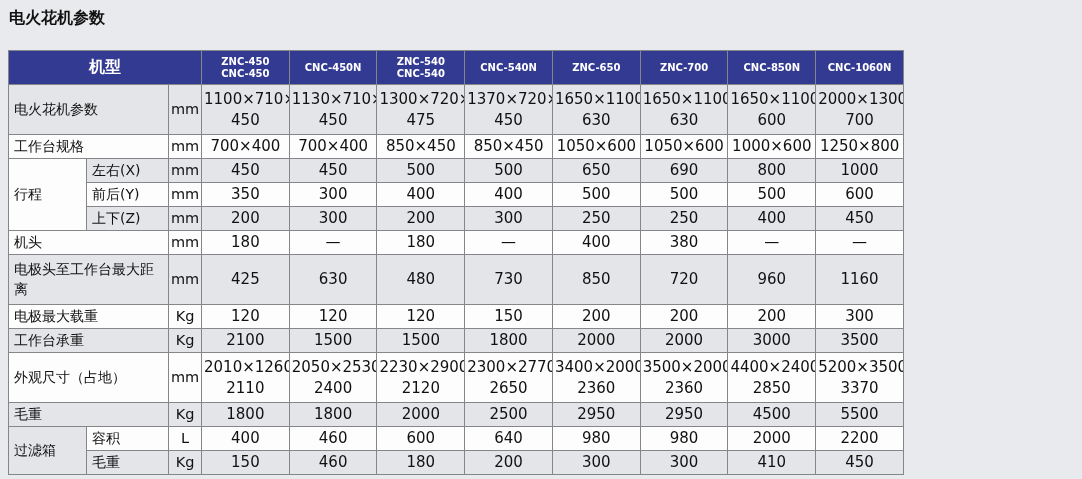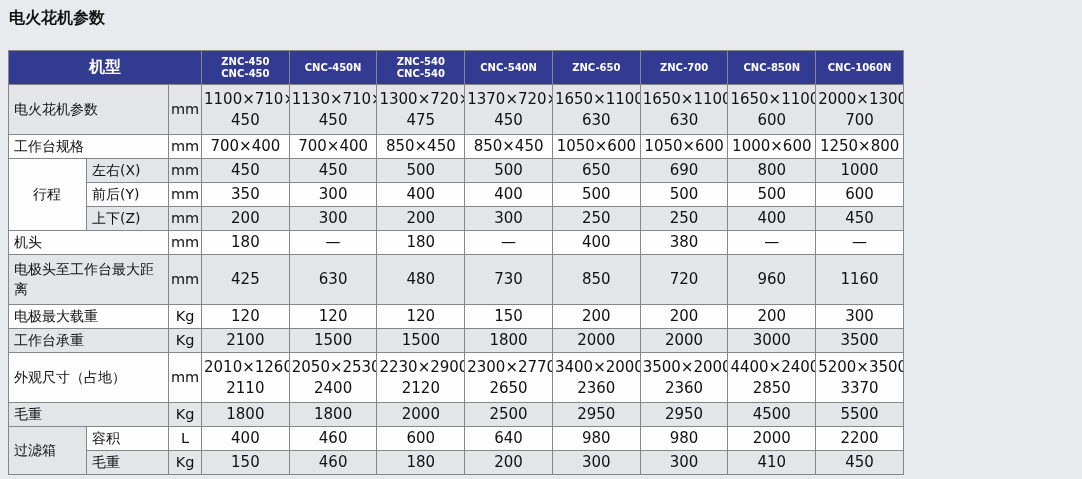--- a/index.html
+++ b/index.html
@@ -59,21 +59,21 @@
     padding: 0 2px;
   }
   .spec-table td.label {
     text-align: left;
     font-size: 14px;
     padding: 0 6px 0 5px;
   }
   .spec-table td.unit { font-size: 14.5px; padding: 0 1px; margin-left: 20px; }
   .spec-table tr.shade td { background: var(--stripe-bg); }
   .spec-table tr.plain td { background: var(--plain-bg); }
-  .spec-table td.gcell-plain { background: var(--plain-bg) !important; text-align: center; }
+  .spec-table td.gcell-plain { background: var(--plain-bg) !important; }
   .spec-table td.gcell-shade { background: var(--stripe-bg) !important; }
   .spec-table tr.tall td { height: 50px; }
 </style>
 </head>
 <body>
 
 <div class="page">
   <h1 class="title">电火花机参数</h1>
   <table class="spec-table">
     <colgroup>

